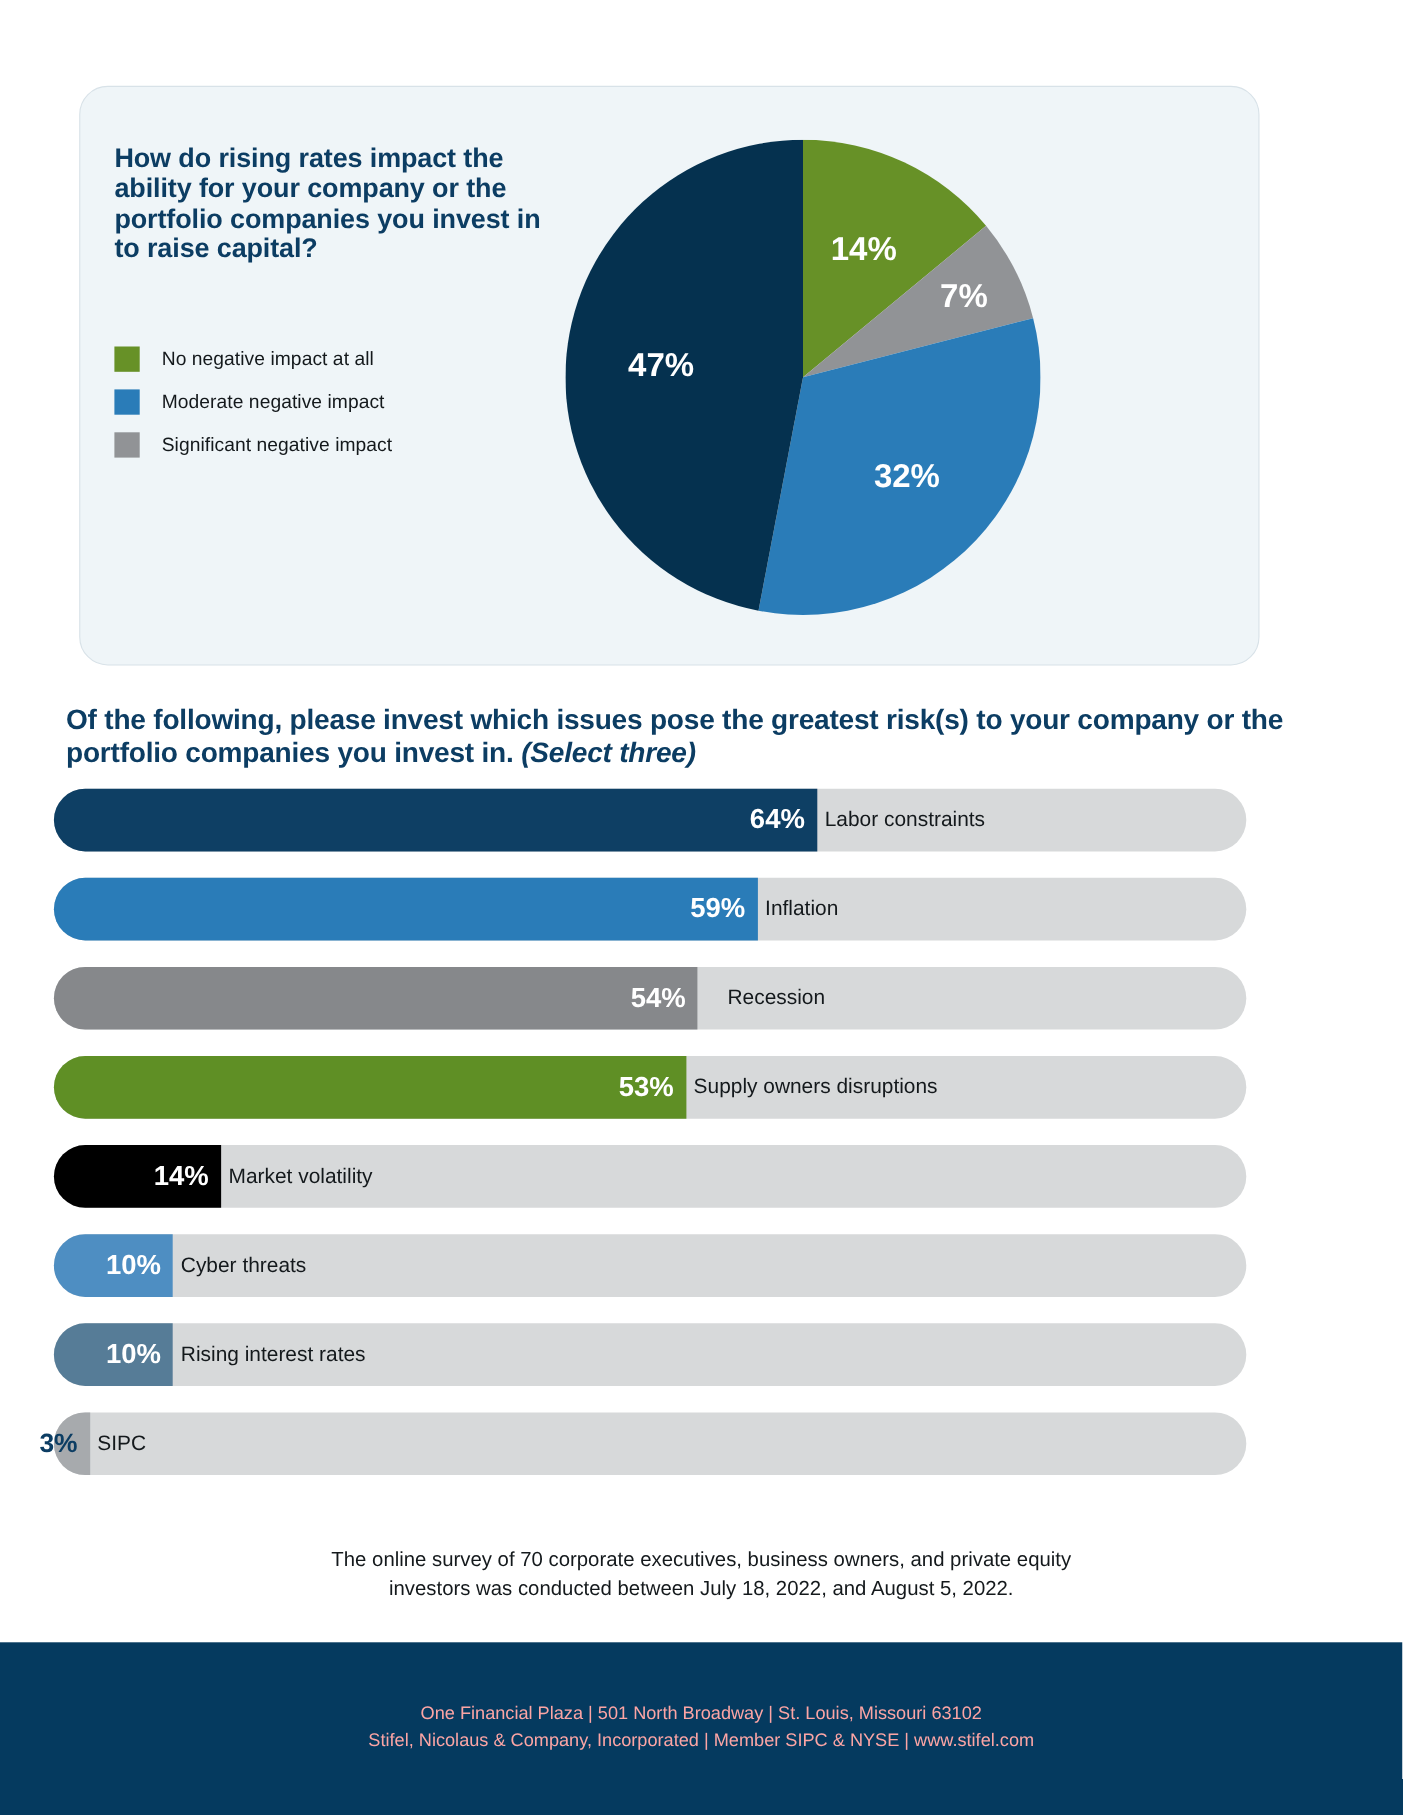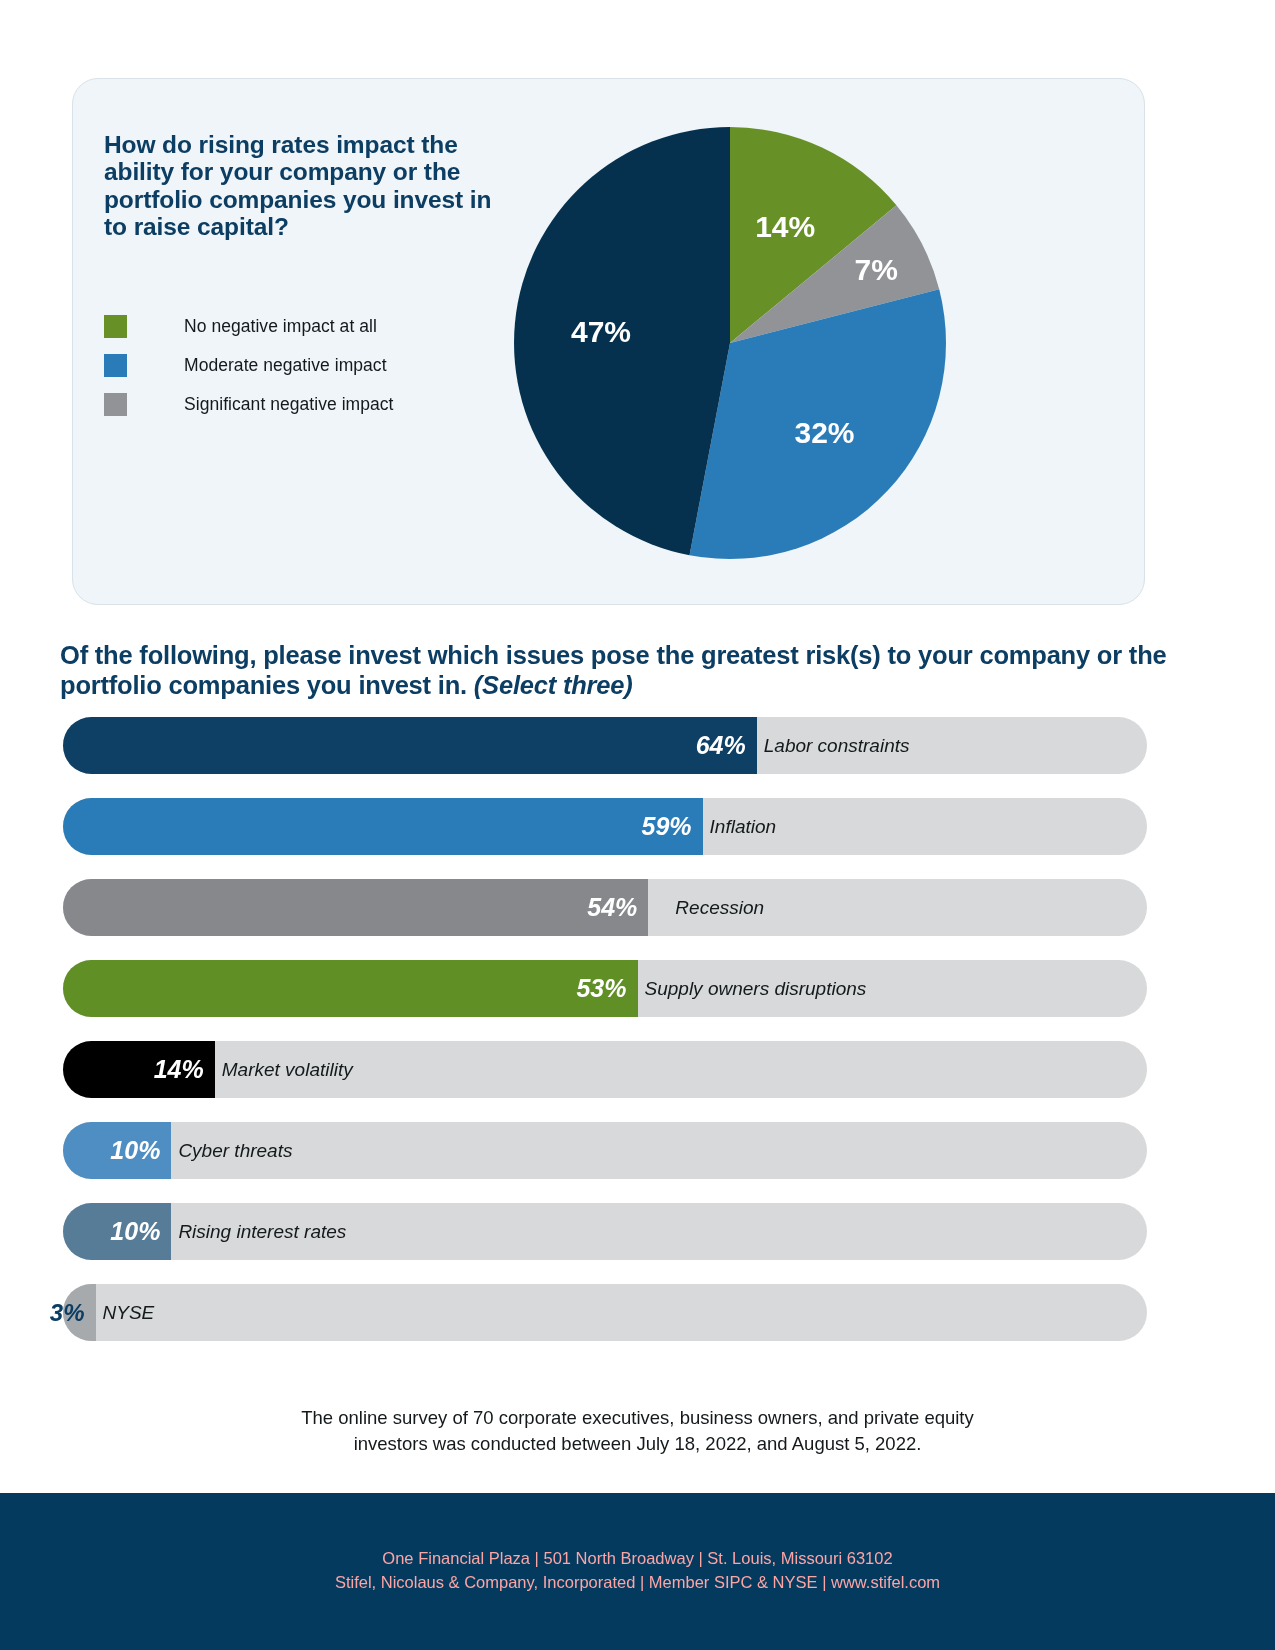--- a/index.html
+++ b/index.html
@@ -54,21 +54,20 @@
     width: 23px;
     height: 23px;
     flex: 0 0 23px;
     margin-right: 20px;
   }
   .legend-label {
     font-size: 17.5px;
     color: #14191c;
     letter-spacing: 0.05px;
     white-space: nowrap;
-    margin-left: 37px;
   }
 
   .pie-wrap {
     position: absolute;
     left: 514px;
     top: 127px;
     width: 432px;
     height: 432px;
   }
   .pie-wrap svg { display:block; }
@@ -90,24 +89,23 @@
     line-height: 1.18;
     color: #0c3d63;
     letter-spacing: -0.2px;
   }
   .bars-question .it {
     font-style: italic;
   }
 
   .bars {
     position: absolute;
-    left: 63px;
+    left: 49px;
     top: 717px;
     width: 1084px;
-    font-style: italic;
   }
   .bar-row {
     position: relative;
     height: 57px;
     margin-bottom: 24px;
   }
   .bar-track {
     position: absolute;
     left: 0; top: 0;
     width: 100%;
@@ -266,21 +264,21 @@
       <div class="bar-fill" style="width: 10%; background: rgb(86, 124, 151);">
         <span class="bar-value">10%</span>
       </div>
       <div class="bar-name" style="left: 10%;">Rising interest rates</div>
     </div>
     <div class="bar-row covid">
       <div class="bar-track"></div>
       <div class="bar-fill" style="width: 3%; background: rgb(167, 170, 173);">
         <span class="bar-value">3%</span>
       </div>
-      <div class="bar-name" style="left: 3%;">NYSE</div>
+      <div class="bar-name" style="left: 3%;">SIPC</div>
     </div>
   </div>
 
 <div class="survey-note">
   <div>The online survey of 70 corporate executives, business owners, and private equity</div>
   <div>investors was conducted between July 18, 2022, and August 5, 2022.</div>
 </div>
 
 <div class="footer">
   <div class="footer-lines">

